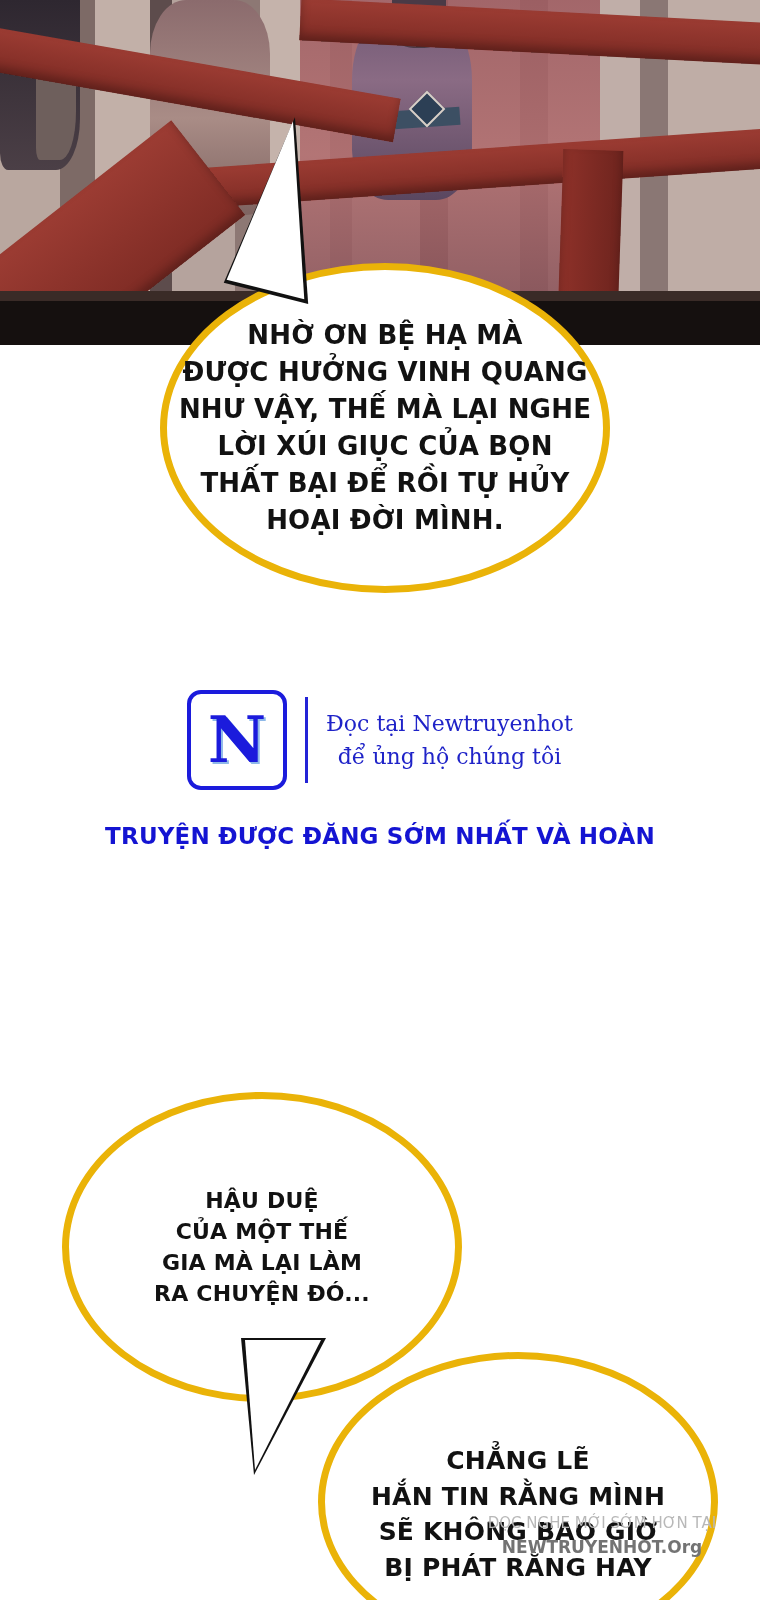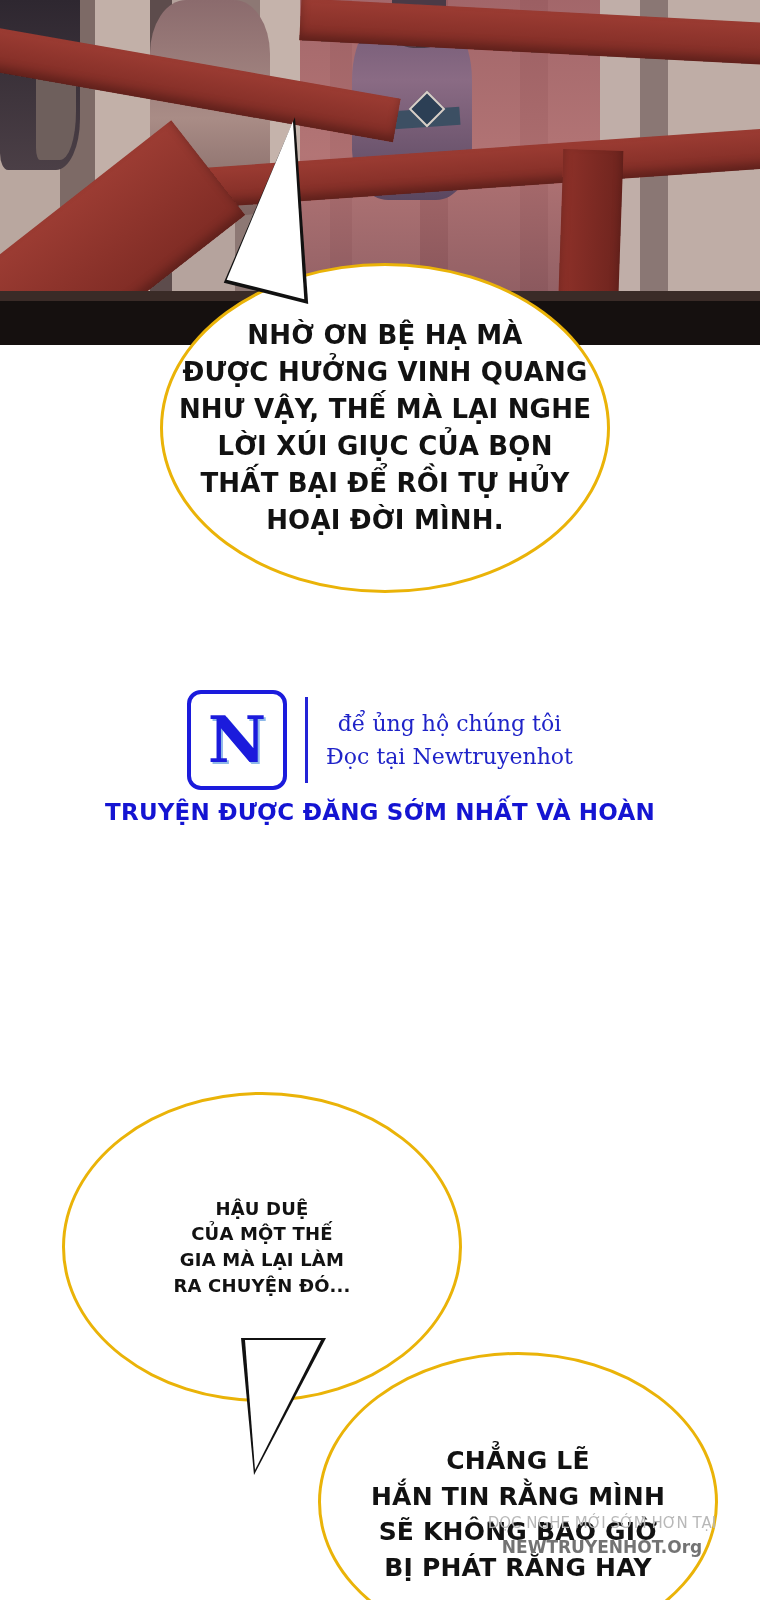--- a/index.html
+++ b/index.html
@@ -100,21 +100,21 @@
   }
   .art-floor-edge {
     position: absolute; left: 0; bottom: 44px; width: 760px; height: 10px;
     background: #3a2b27;
   }
 
   
   .bubble {
     position: absolute;
     background: #ffffff;
-    border: 3px solid #eab308;
+    border: 7px solid #eab308;
     border-radius: 50%;
     display: flex;
     align-items: center;
     justify-content: center;
     text-align: center;
     box-sizing: border-box;
   }
   .bubble .txt {
     font-family: "DejaVu Sans", sans-serif;
     font-weight: 700;
@@ -145,21 +145,21 @@
     border-left: 29px solid transparent;
     border-right: 58px solid transparent;
     border-bottom: 178px solid #111111;
     transform: rotate(14deg);
     z-index: 2;
   }
 
   #bubble-2 {
     left: 62px; top: 1092px; width: 400px; height: 310px;
   }
-  #bubble-2 .txt { font-size: 18px; }
+  #bubble-2 .txt { font-size: 22px; }
   .tail-2 {
     position: absolute; left: 245px; top: 1340px;
     width: 0; height: 0;
     border-left: 10px solid transparent;
     border-right: 66px solid transparent;
     border-top: 130px solid #ffffff;
     z-index: 6;
   }
   .tail-2-outline {
     position: absolute; left: 241px; top: 1338px;
@@ -208,21 +208,21 @@
     width: 3px; height: 86px; background: #2323d6;
   }
   .promo-lines {
     text-align: center;
     font-family: "DejaVu Serif", serif;
     color: #1f23c8;
     font-size: 22px;
     line-height: 1.5;
   }
   .promo-banner {
-    margin-top: 6px;
+    margin-top: 30px;
     text-align: center;
     font-family: "DejaVu Sans", sans-serif;
     font-weight: 700;
     color: #1414d2;
     font-size: 23px;
     line-height: 1.45;
     letter-spacing: .2px;
   }
 
   
@@ -277,22 +277,22 @@
 HOẠI ĐỜI MÌNH.</div>
 </div>
 
 <div class="promo">
   <div class="promo-row">
     <div class="promo-logo">
       <span>N</span>
     </div>
     <div class="promo-divider"></div>
     <div class="promo-lines">
+      <div>Đọc tại Newtruyenhot</div>
       <div>để ủng hộ chúng tôi</div>
-      <div>Đọc tại Newtruyenhot</div>
     </div>
   </div>
   <div class="promo-banner">
     <div>TRUYỆN ĐƯỢC ĐĂNG SỚM NHẤT VÀ HOÀN</div>
   </div>
 </div>
 
 <div class="tail-2-outline"></div>
 <div class="tail-2"></div>
 <div class="bubble" id="bubble-2">

